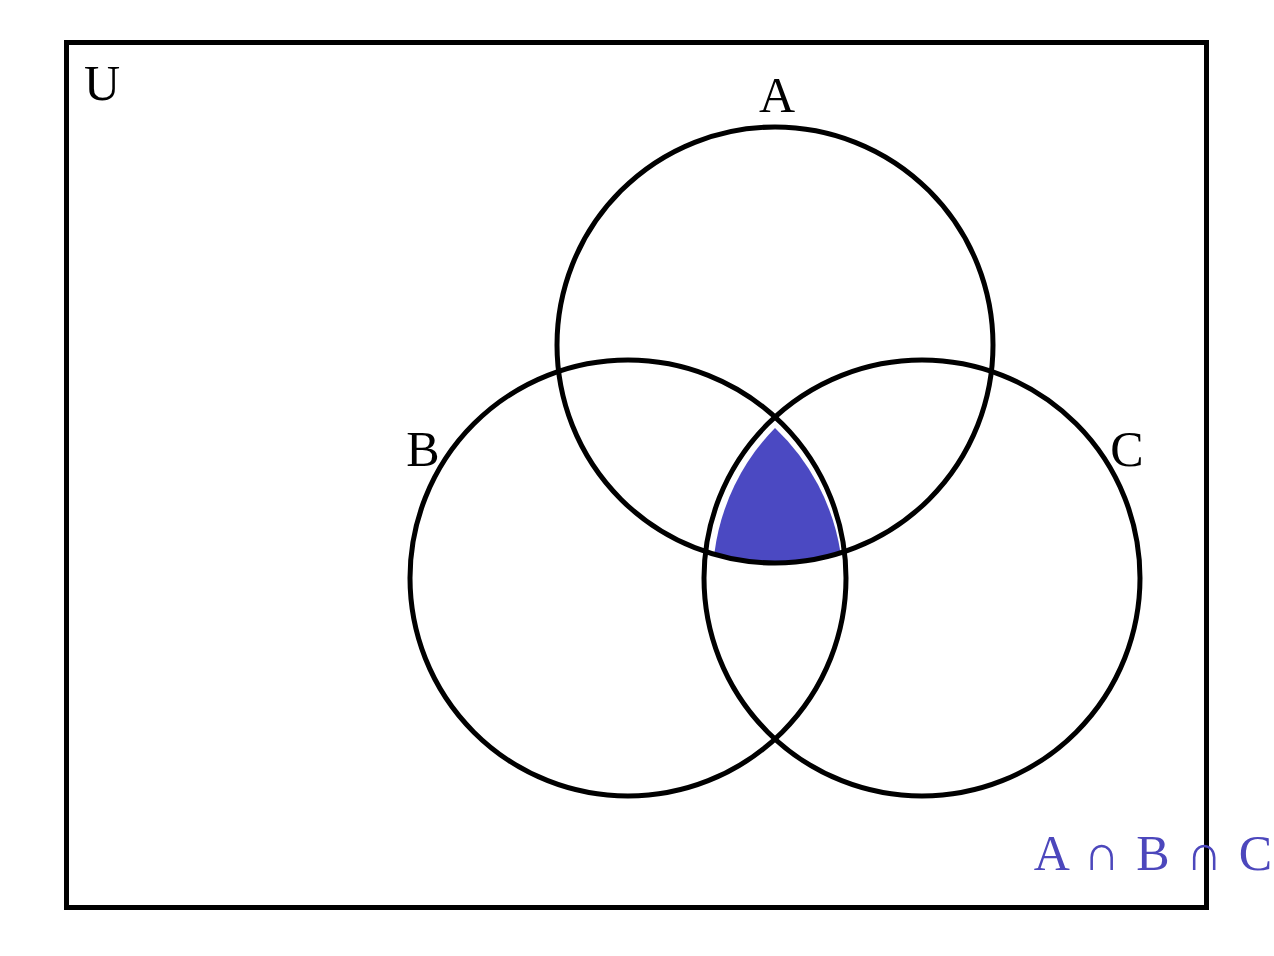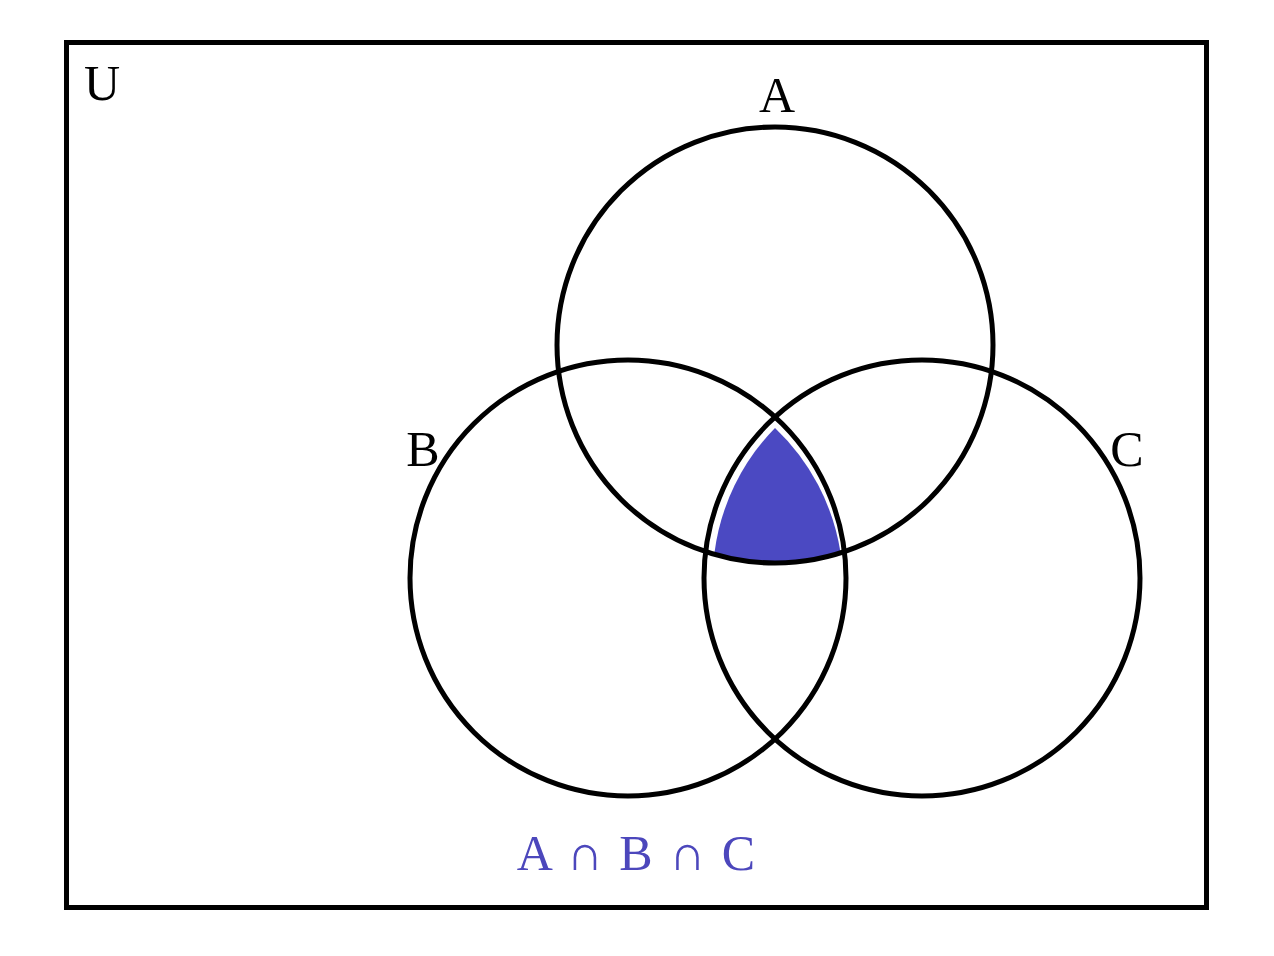--- a/index.html
+++ b/index.html
@@ -47,21 +47,21 @@
     color: #000000;
     text-align: center;
   }
   #label-a { left: 750px; top: 70px; width: 54px; }
   #label-b { left: 396px; top: 424px; width: 54px; }
   #label-c { left: 1100px; top: 424px; width: 54px; }
   .caption-label {
     left: 0;
     top: 828px;
     width: 1274px;
-    text-align: center;
+    text-align: right;
     font-size: 50px;
     letter-spacing: 2px;
     color: #4c47bc;
   }
 </style>
 </head>
 <body>
 
 <div id="venn-stage">
 

